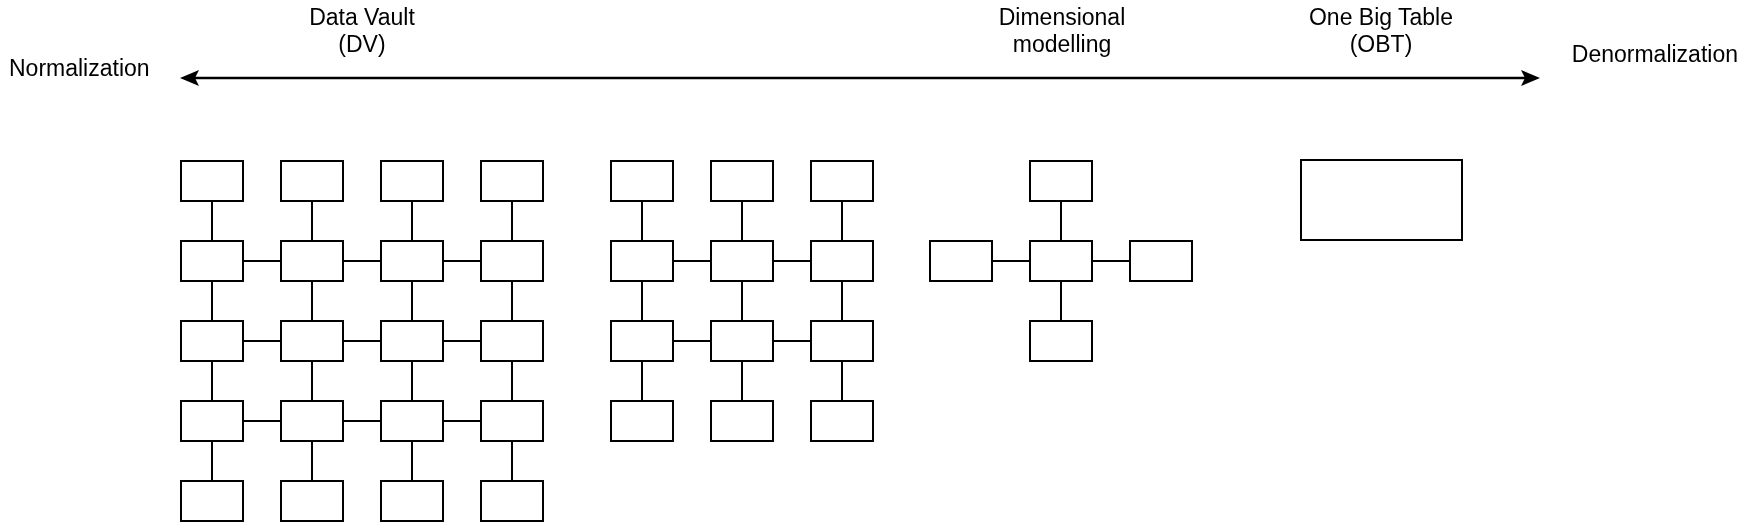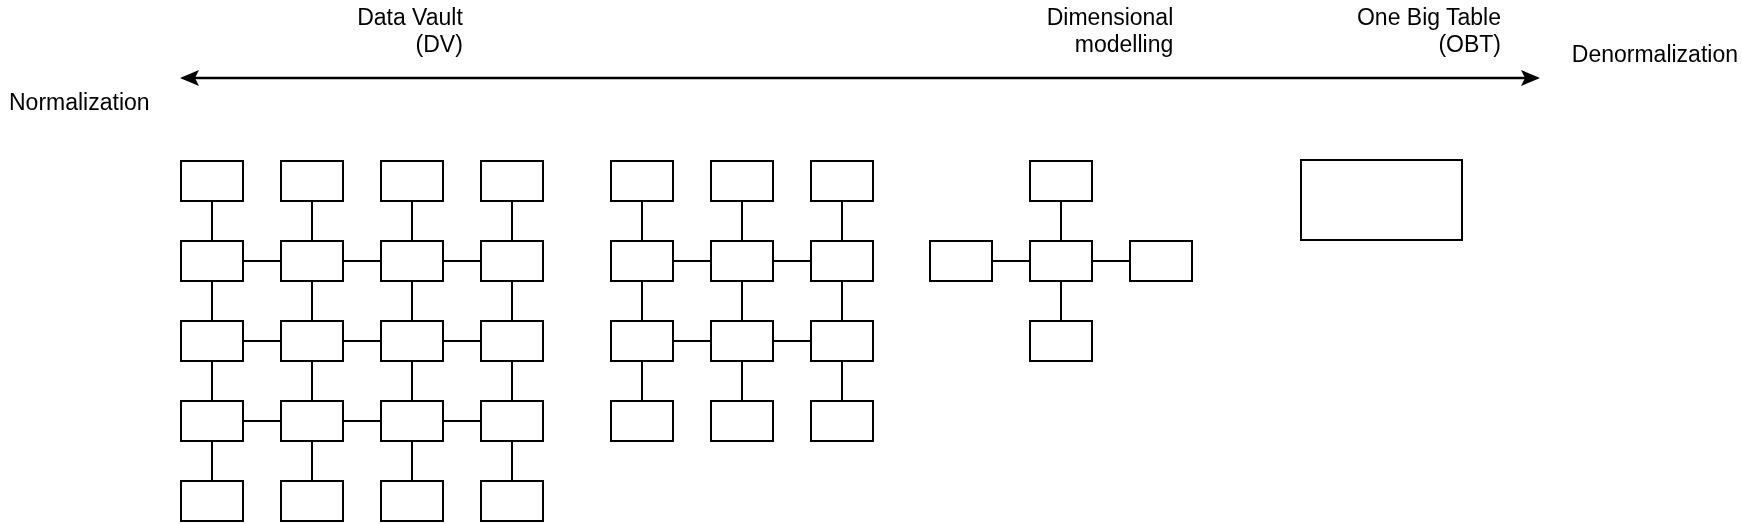--- a/index.html
+++ b/index.html
@@ -16,31 +16,30 @@
     position: absolute;
     left: 0; top: 0;
     width: 1742px; height: 524px;
   }
   .side-label {
     position: absolute;
     font-size: 23px;
     line-height: 27px;
     white-space: nowrap;
   }
-  #normalization-label { left: 9px;  top: 55px; margin-top: 34px; }
+  #normalization-label { left: 9px;  top: 55px; }
   #denormalization-label { right: 4px; top: 41px; }
   .approach-label {
     position: absolute;
     top: 4px;
     transform: translateX(-50%);
-    text-align: right;
+    text-align: center;
     font-size: 23px;
     line-height: 27px;
     white-space: nowrap;
-    margin-left: 48px;
   }
 </style>
 </head>
 <body>
 
 <div id="canvas">
 
   <div id="normalization-label" class="side-label">Normalization</div>
 
   <div id="denormalization-label" class="side-label">Denormalization</div>

